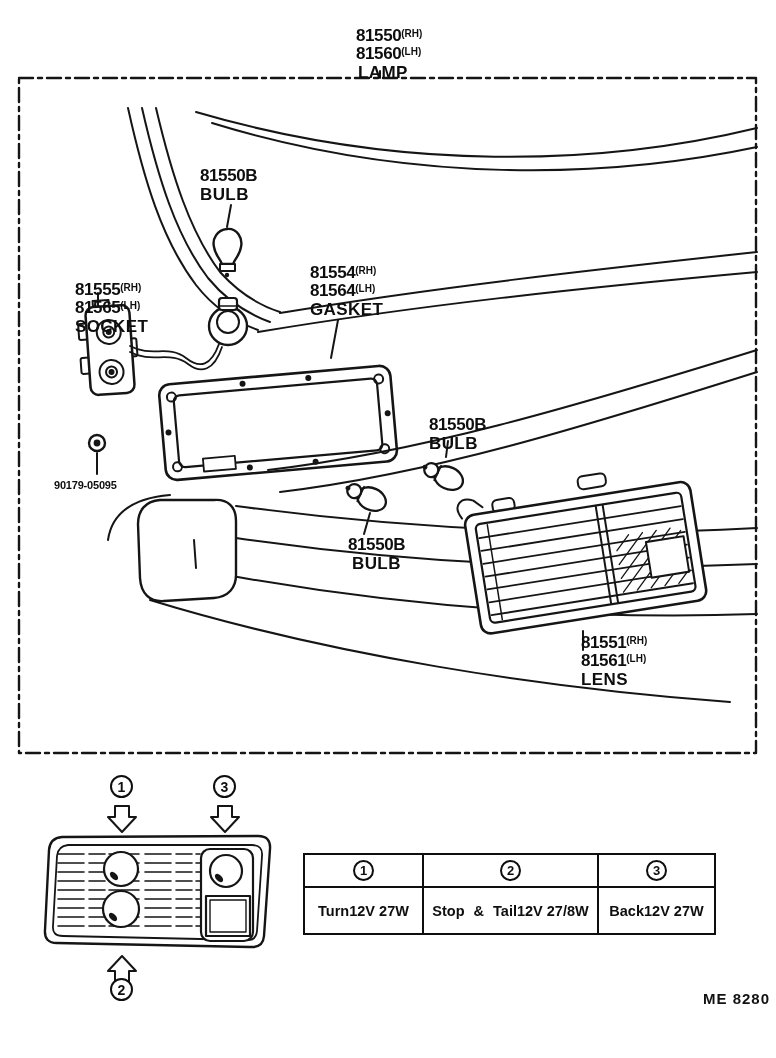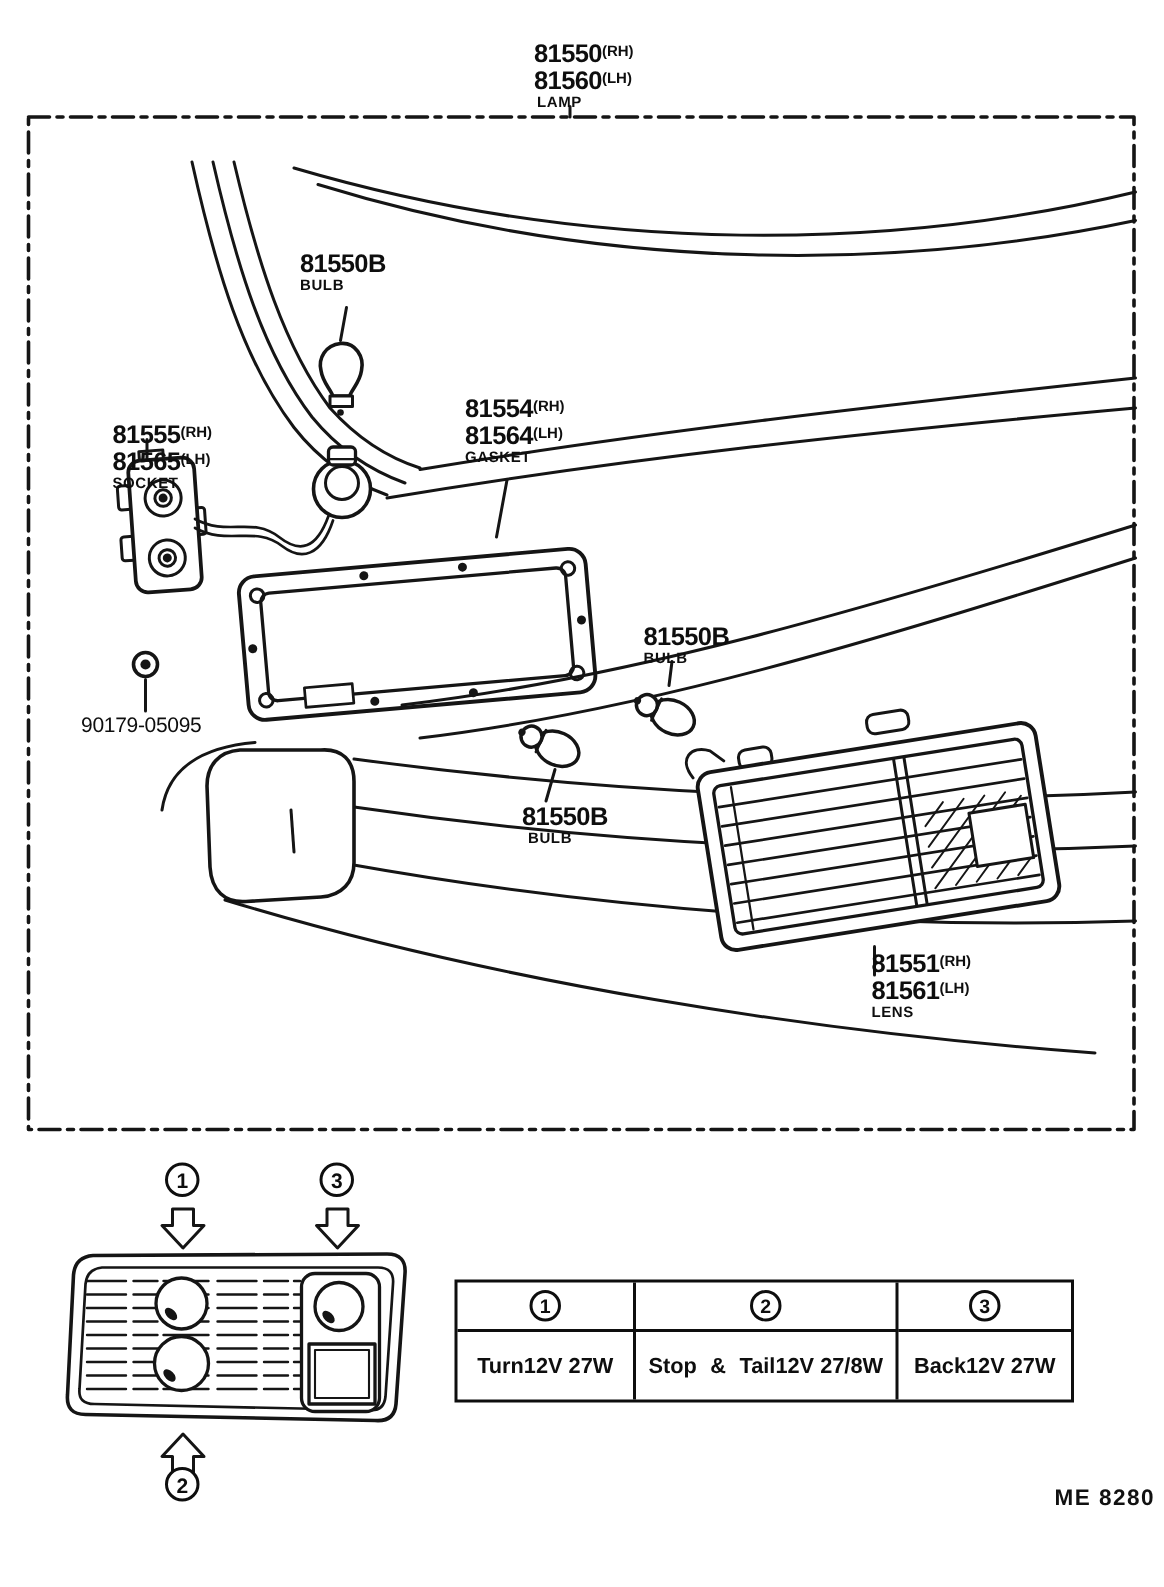--- a/index.html
+++ b/index.html
@@ -3,22 +3,22 @@
 <meta charset="utf-8">
 <style>
   html,body{margin:0;padding:0;background:#ffffff;}
   #stage{position:relative;width:776px;height:1058px;background:#fff;overflow:hidden;
          font-family:"Liberation Sans",sans-serif;color:#0e0e0e;}
   svg{position:absolute;left:0;top:0;}
   .plabel{position:absolute;white-space:nowrap;line-height:1;}
   .prow{height:17px;margin-bottom:1px;}
   .num{font-weight:bold;font-size:17px;letter-spacing:-0.4px;}
   .suf{font-weight:bold;font-size:10px;vertical-align:4px;letter-spacing:0;}
-  .sub{font-weight:bold;font-size:10px;letter-spacing:0.4px;margin-top:2px;}
-  .mednum{font-weight:normal;font-size:14px;letter-spacing:-0.2px;}
+  .sub{font-weight:bold;font-size:17px;letter-spacing:0.4px;margin-top:2px;}
+  .mednum{font-weight:bold;font-size:11px;letter-spacing:-0.2px;}
   .badge{position:absolute;width:23px;height:23px;border:2.4px solid #0e0e0e;border-radius:50%;
          display:flex;align-items:center;justify-content:center;
          font-weight:bold;font-size:14px;box-sizing:border-box;background:#fff;}
   .spec-table{position:absolute;left:303px;top:853px;width:413px;height:82px;
               border:2.6px solid #0e0e0e;box-sizing:border-box;display:grid;
               grid-template-columns:119px 175px 1fr;grid-template-rows:33px 1fr;}
   .spec-head{border-bottom:2.6px solid #0e0e0e;display:flex;align-items:center;justify-content:center;}
   .spec-cell{display:flex;flex-direction:row;align-items:center;justify-content:center;
              font-weight:bold;font-size:14.5px;line-height:20px;}
   .cdiv{border-right:2.2px solid #0e0e0e;}

